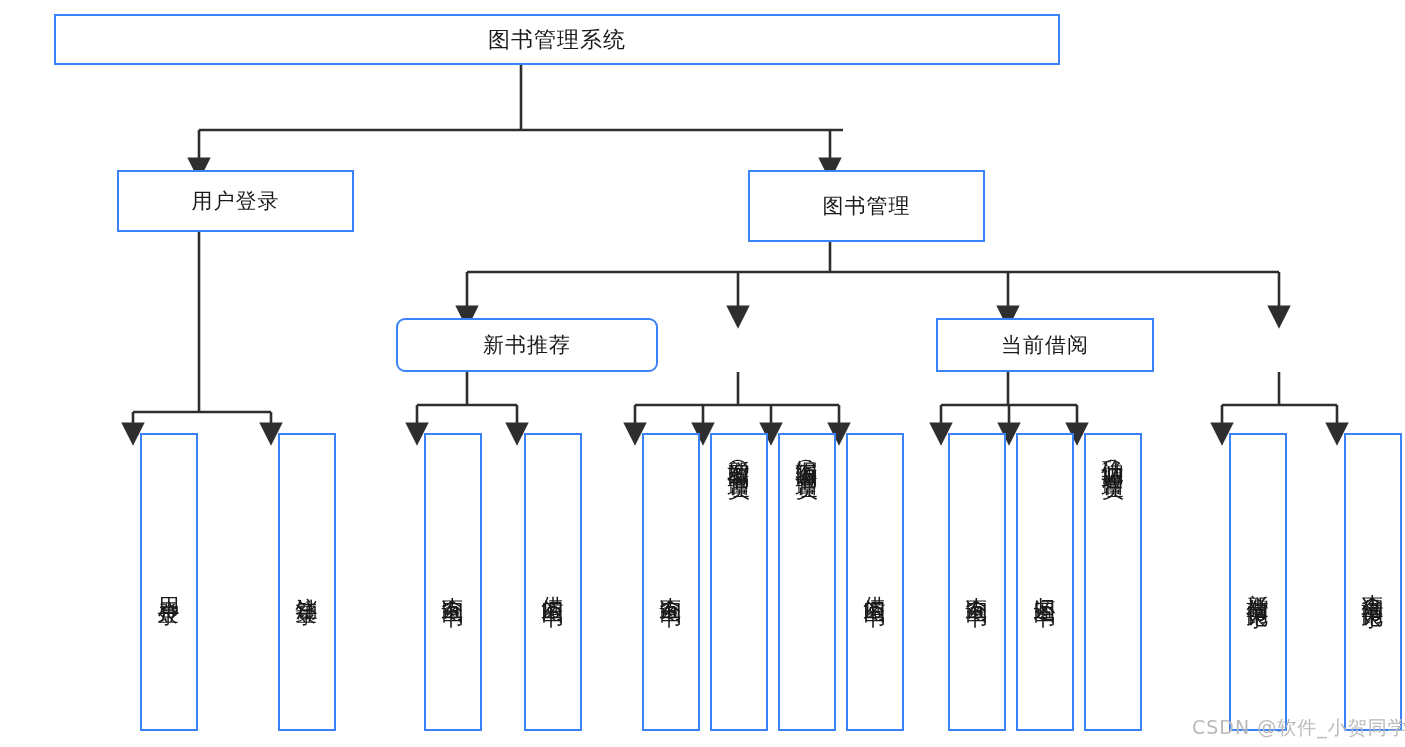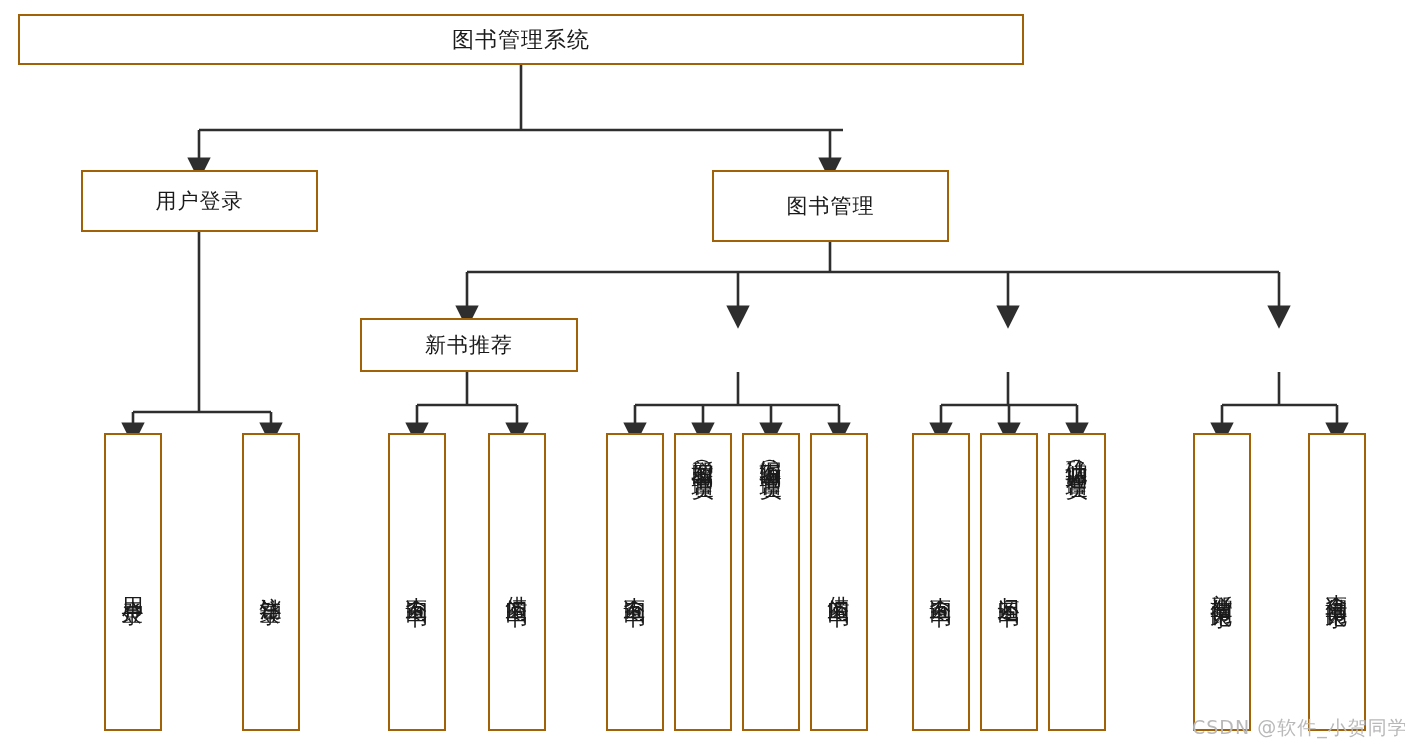--- a/index.html
+++ b/index.html
@@ -23,26 +23,27 @@
     left: 0;
     top: 0;
     width: 1405px;
     height: 747px;
     pointer-events: none;
   }
   .node {
     position: absolute;
     box-sizing: border-box;
     background: #ffffff;
-    border: 2px solid #a16207;
+    border: 2px solid #3b82f6;
     display: flex;
     align-items: center;
     justify-content: center;
     color: #1a1a1a;
     z-index: 2;
+    margin-left: 36px;
   }
   .node-label {
     display: block;
     text-align: center;
     line-height: 1.18;
     letter-spacing: 1px;
     white-space: nowrap;
   }
   
   .node.horiz .node-label {
@@ -133,22 +134,25 @@
     <span class="node-label">图书管理系统</span>
   </div>
 
   <div class="node horiz" style="left:81px; top:170px; width:237px; height:62px;">
     <span class="node-label">用户登录</span>
   </div>
   <div class="node horiz" style="left:712px; top:170px; width:237px; height:72px;">
     <span class="node-label">图书管理</span>
   </div>
 
-  <div class="node horiz" style="left:360px; top:318px; width:218px; height:54px;">
+  <div class="node horiz" style="left:360px; top:318px; width:262px; height:54px;border-radius:9px;">
     <span class="node-label">新书推荐</span>
+  </div>
+  <div class="node horiz" style="left:900px; top:318px; width:218px; height:54px;">
+    <span class="node-label">当前借阅</span>
   </div>
 
   <div class="node vert" style="left:104px; top:433px; width:58px; height:298px; align-items:center;">
     <span class="node-label">用户登录</span>
   </div>
   <div class="node vert" style="left:242px; top:433px; width:58px; height:298px; align-items:center;">
     <span class="node-label">注销登录</span>
   </div>
 
   <div class="node vert" style="left:388px; top:433px; width:58px; height:298px; align-items:center;">

